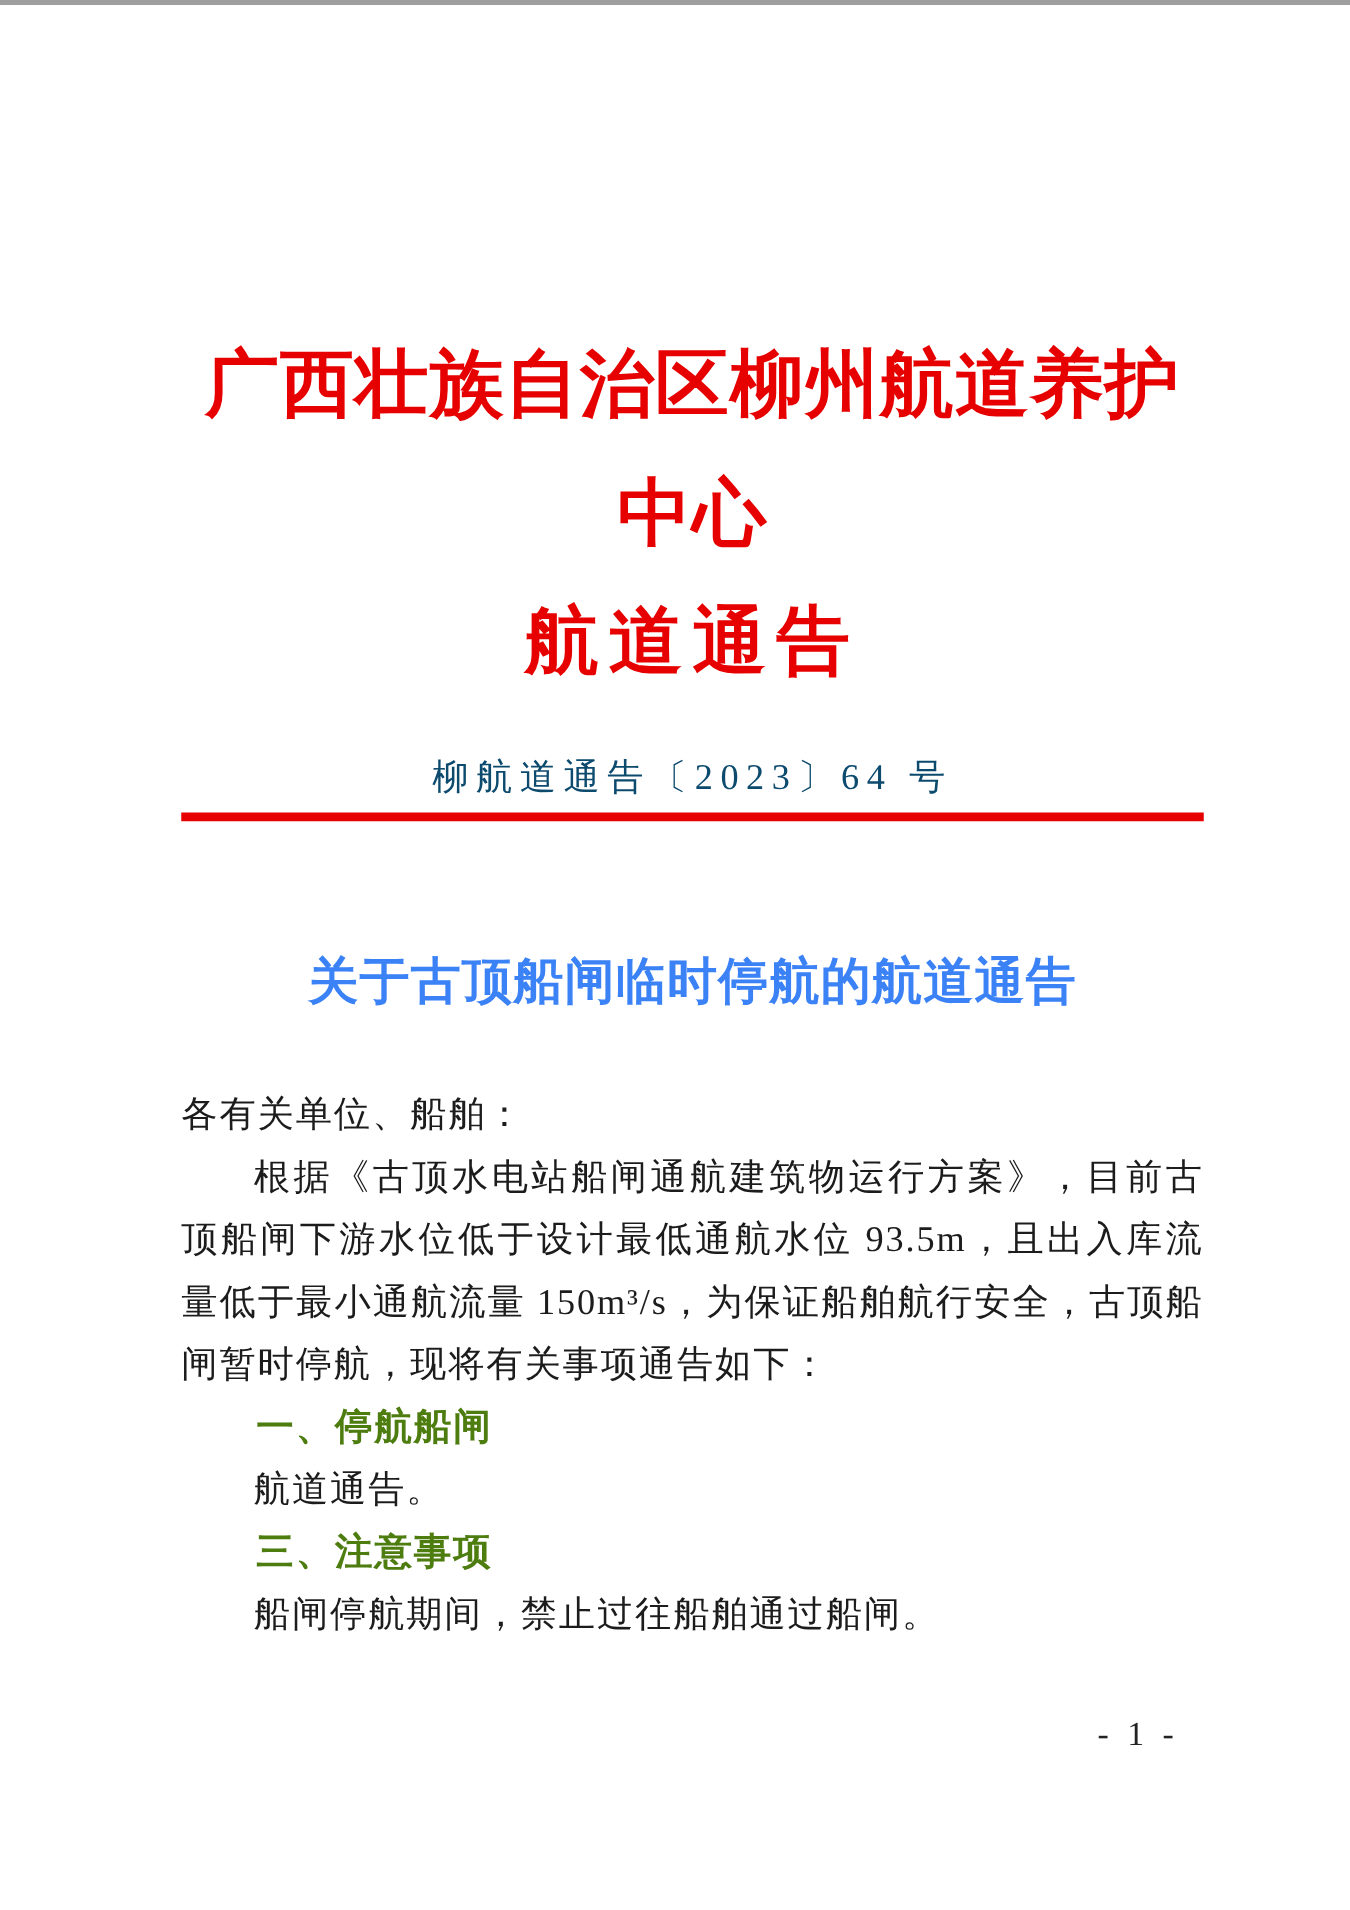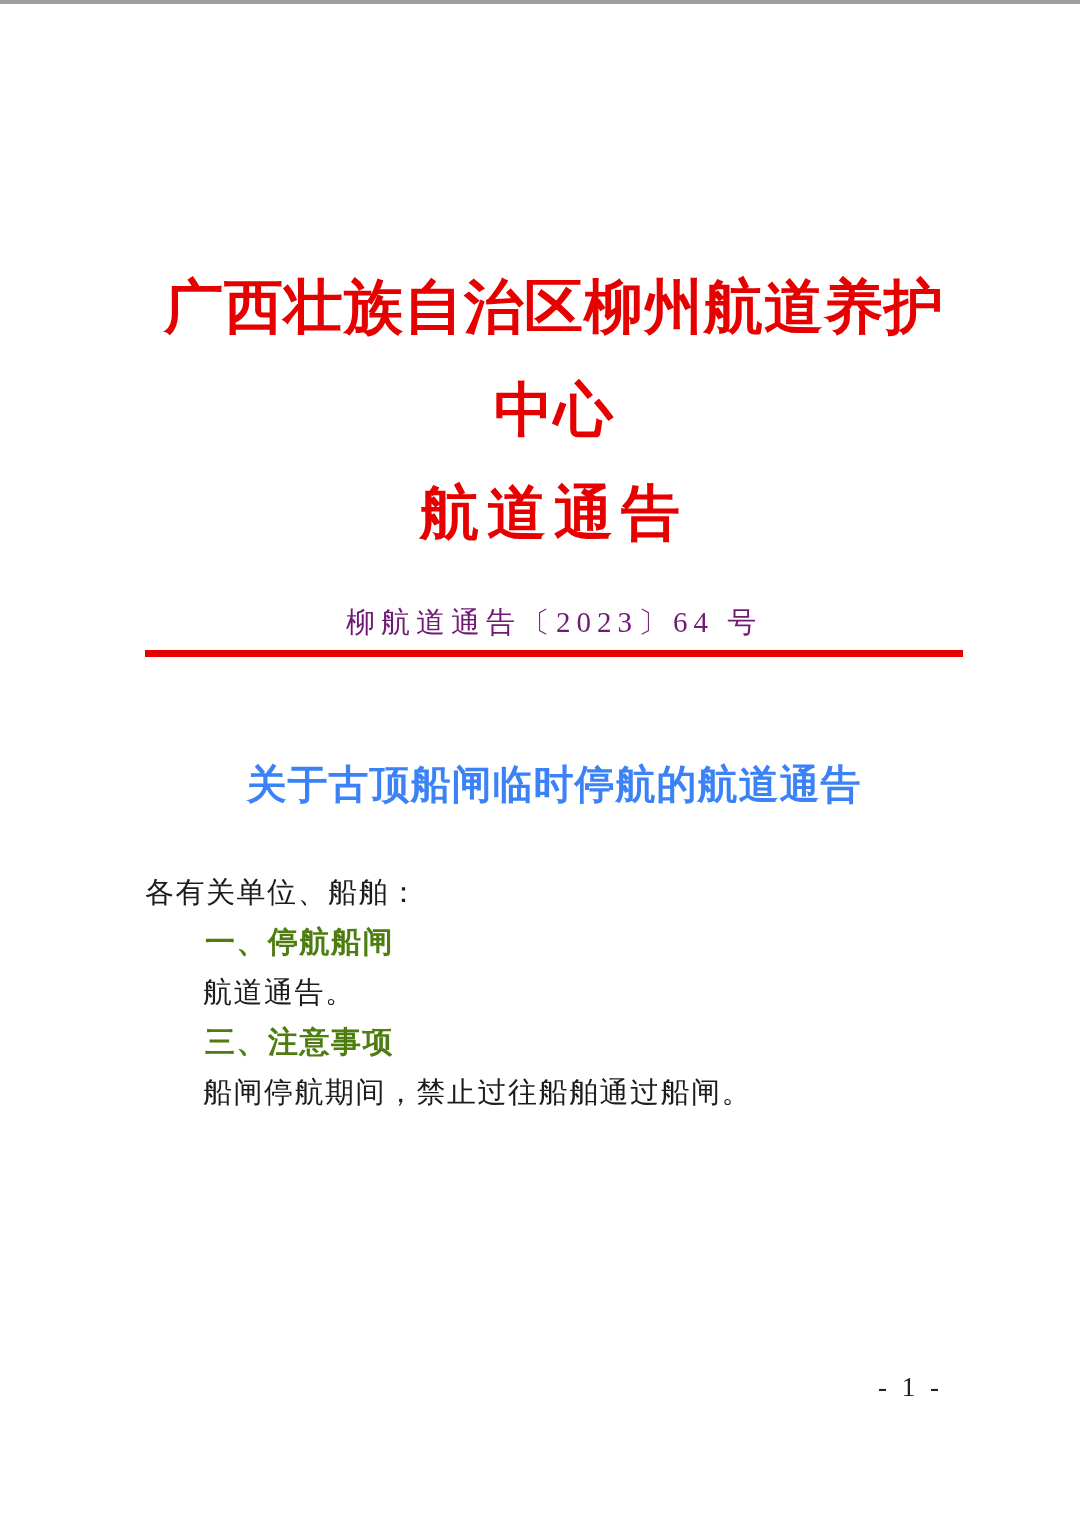--- a/index.html
+++ b/index.html
@@ -36,21 +36,21 @@
   .org-title .line2 {
     display: block;
     letter-spacing: 8px;
   }
   .doc-number {
     margin-top: 40px;
     text-align: center;
     font-size: 29px;
     line-height: 34px;
     letter-spacing: 6px;
-    color: #701a75;
+    color: #0c4a6e;
   }
   .red-rule {
     margin-top: 11px;
     height: 7px;
     background: #e60000;
   }
   
   .doc-title {
     margin: 104px 0 0 0;
     text-align: center;
@@ -104,20 +104,21 @@
     </h1>
     <div class="doc-number">柳航道通告〔2023〕64 号</div>
     <div class="red-rule"></div>
   </header>
 
   <main class="content">
     <h2 class="doc-title">关于古顶船闸临时停航的航道通告</h2>
 
     <div class="body-text">
       <p class="salutation">各有关单位、船舶：</p>
+      <p class="indent">根据《古顶水电站船闸通航建筑物运行方案》，目前古顶船闸下游水位低于设计最低通航水位 93.5m，且出入库流量低于最小通航流量 150m³/s，为保证船舶航行安全，古顶船闸暂时停航，现将有关事项通告如下：</p>
 
       <h3 class="sec-heading">一、停航船闸</h3>
       <p class="indent">航道通告。</p>
 
 
       <h3 class="sec-heading">三、注意事项</h3>
       <p class="indent">船闸停航期间，禁止过往船舶通过船闸。</p>
     </div>
   </main>
 

